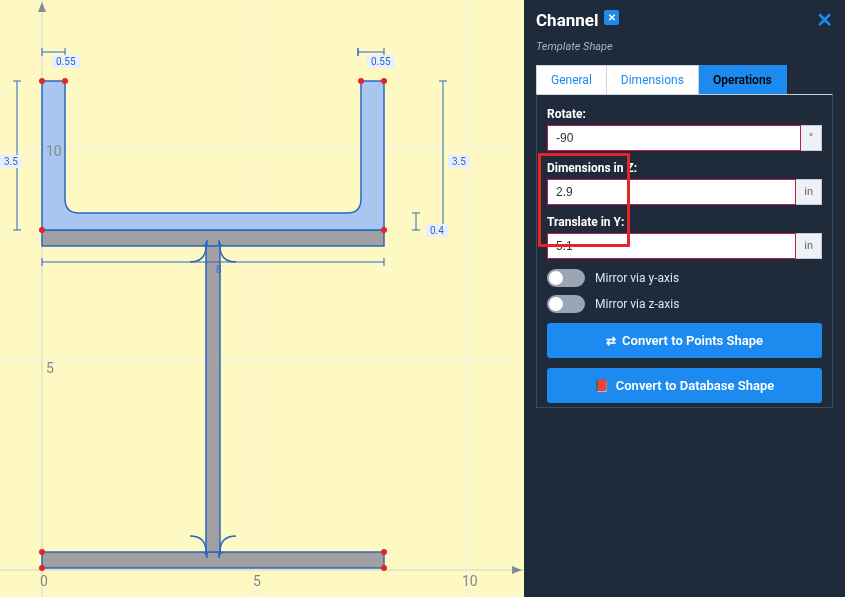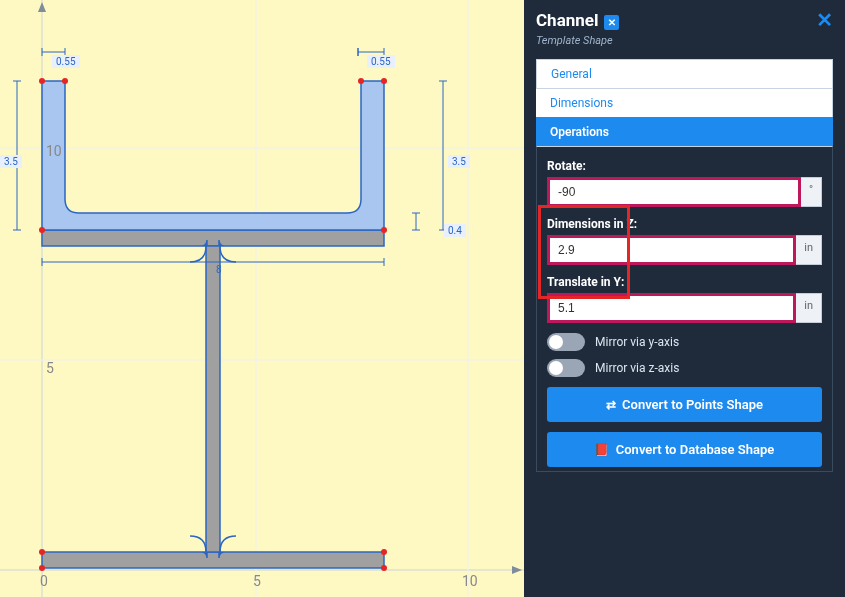--- a/index.html
+++ b/index.html
@@ -38,49 +38,49 @@
   
   .panel {
     flex: 1;
     background: #1f2a3a;
     color: #dbe5f0;
     display: flex;
     flex-direction: column;
     padding: 8px 12px 20px 12px;
   }
   .panel-header { display:flex; align-items:center; justify-content:space-between; }
-  .panel-title { font-size: 17px; font-weight: 700; color: #fff; display:flex; align-items:flex-end; gap:6px; }
+  .panel-title { font-size: 17px; font-weight: 700; color: #fff; display:flex; align-items:flex-start; gap:6px; }
   .badge-icon {
     background:#1d8af0; color:#fff; width:15px; height:15px;
     display:inline-flex; align-items:center; justify-content:center;
     border-radius:2px; font-size:10px; font-weight:700;
   }
   .close-x { color:#1d8af0; font-size:20px; font-weight:700; cursor:pointer; }
-  .subtitle { font-size:11px; font-style: italic; color:#9fb4cc; margin:2px 0 12px; }
-
-  .tabs { display:flex; border-bottom: none; flex-direction: column; }
+  .subtitle { font-size:11px; font-style: italic; color:#9fb4cc; margin:8px 0 12px; }
+
+  .tabs { display:flex; border-bottom: none; }
   .tab {
     padding: 7px 14px; font-size: 12px;
     background:#fff; color:#1d8af0; border:1px solid #c8d4e2; border-bottom:none;
     cursor:pointer;
   }
   .tab + .tab { border-left: none; }
-  .tab.active { background:#1d8af0; color:#ffffff; font-weight:600; border-color:#1d8af0; }
+  .tab.active { background:#1d8af0; color:#000000; font-weight:600; border-color:#1d8af0; }
 
   .tab-body {
     border:1px solid #3a4a5f; background:#1f2a3a;
     padding: 12px 10px 4px;
     border-top:1px solid #c8d4e2;
   }
 
   .field { margin-bottom: 10px; position:relative; }
   .field-label { font-size: 12px; font-weight:700; color:#fff; display:block; margin-bottom:4px; }
   .input-row { display:flex; align-items:stretch; }
   .input-row input {
-    flex:1; border:3px solid #be185d; padding:5px 8px; font-size:12px;
+    flex:1; border:1px solid #be185d; padding:5px 8px; font-size:12px;
     color:#333; background:#fff; outline:none;
   }
   .input-row .unit {
     background:#eef2f6; border:1px solid #c2cdd9; border-left:none;
     padding:5px 8px; font-size:11px; color:#666;
   }
 
   .highlight-box {
     position:absolute; border:3px solid #e52626; pointer-events:none;
   }
@@ -165,21 +165,21 @@
       <path d="M416,213 L416,230 M412,213 L420,213 M412,230 L420,230"></path>
 
       <path d="M42,262 L384,262 M42,258 L42,266 M384,258 L384,266"></path>
     </g>
   </svg>
 
   <span class="dim-label" style="left:52px; top:55px;">0.55</span>
   <span class="dim-label" style="left:367px; top:55px;">0.55</span>
   <span class="dim-label" style="left:0px; top:155px;">3.5</span>
   <span class="dim-label" style="left:448px; top:155px;">3.5</span>
-  <span class="dim-label" style="left:444px; top:224px;">0.4</span>
+  <span class="dim-label" style="left:426px; top:224px;">0.4</span>
   <span class="dim-label" style="left:212px; top:263px; background:transparent;">8</span>
 
   <span class="grid-label" style="left:46px; top:143px;">10</span>
   <span class="grid-label" style="left:46px; top:360px;">5</span>
   <span class="grid-label" style="left:40px; top:573px;">0</span>
   <span class="grid-label" style="left:253px; top:573px;">5</span>
   <span class="grid-label" style="left:462px; top:573px;">10</span>
 </div>
 
 <div class="panel">

